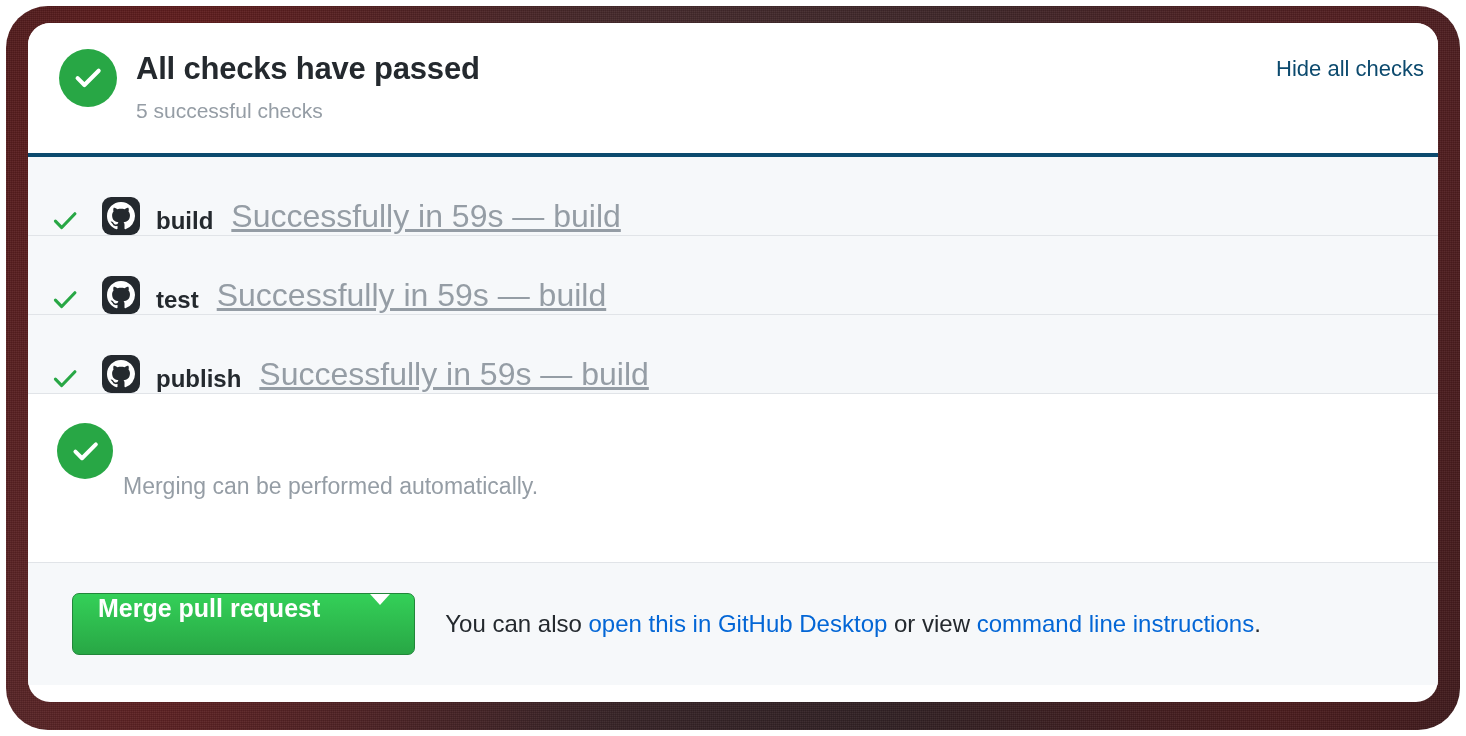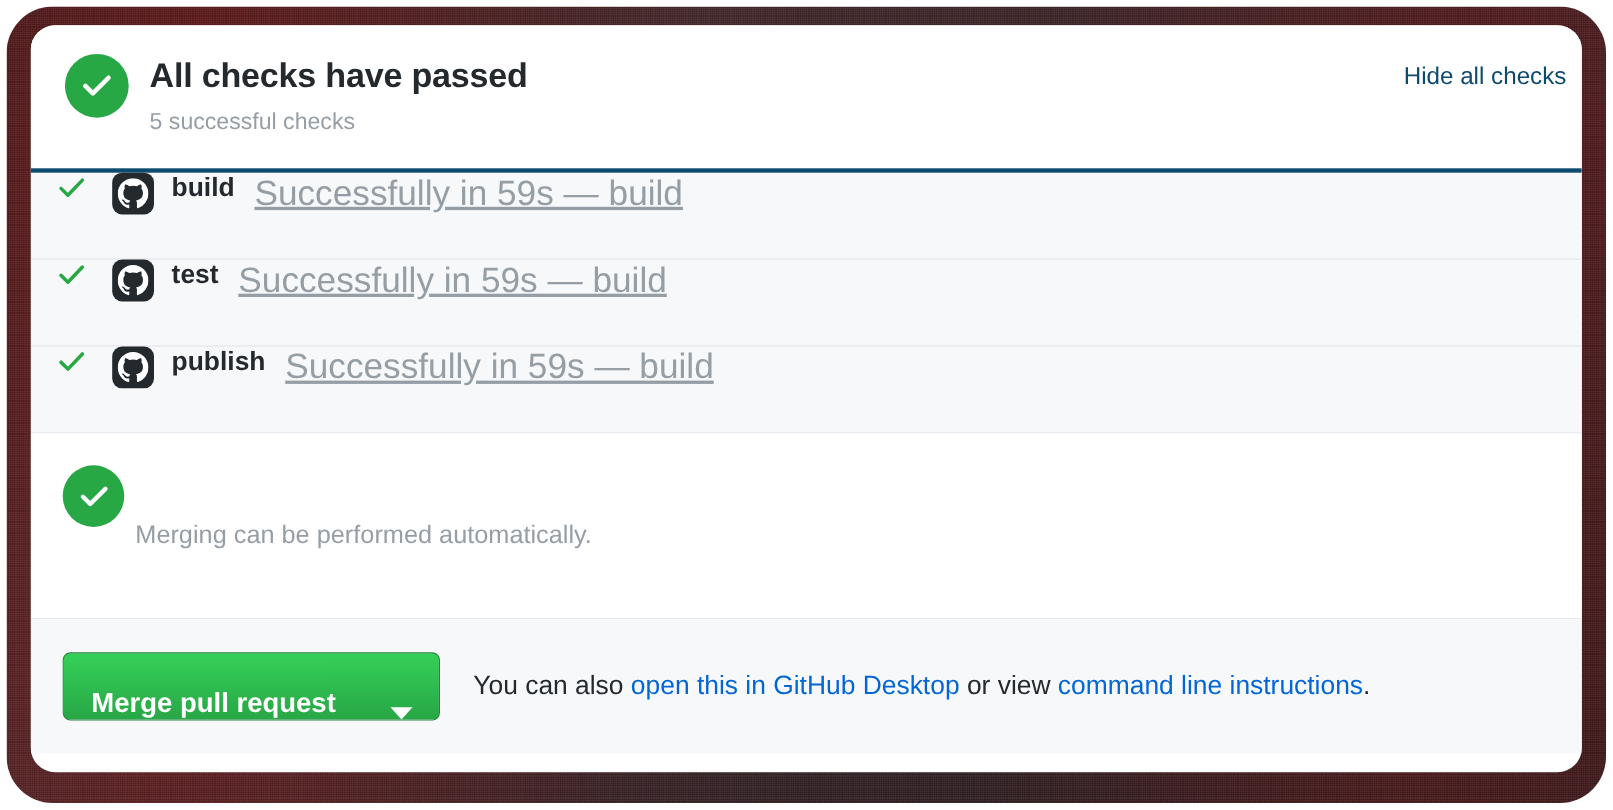--- a/index.html
+++ b/index.html
@@ -108,21 +108,21 @@
     text-align: right;
   }
 
   
   .checks { background: #f6f8fa; }
   .check-row {
     position: relative;
     height: 79px;
     border-bottom: 1px solid #e1e4e8;
     display: flex;
-    align-items: flex-start;
+    align-items: flex-end;
     box-sizing: border-box;
   }
   .check-row:last-child { border-bottom: 1px solid #e1e4e8; }
   .check-mark {
     width: 74px;
     display: flex;
     align-items: center;
     justify-content: center;
     flex: none;
   }
@@ -196,29 +196,30 @@
     position: relative;
     height: 122px;
     background: #f6f8fa;
     display: flex;
     align-items: center;
     padding-left: 29px;
     box-sizing: border-box;
   }
   .merge-btn {
     display: flex;
-    align-items: flex-end;
+    align-items: flex-start;
     height: 62px;
     border-radius: 7px;
     overflow: hidden;
     background: linear-gradient(#34d058, #28a745);
     border: 1px solid #22863a;
     box-sizing: border-box;
     flex: none;
     cursor: pointer;
+    margin-left: 15px;
   }
   .merge-btn-main {
     display: flex;
     align-items: center;
     padding: 0 25px;
     color: #ffffff;
     font-size: 25px;
     font-weight: 700;
     white-space: nowrap;
   }

